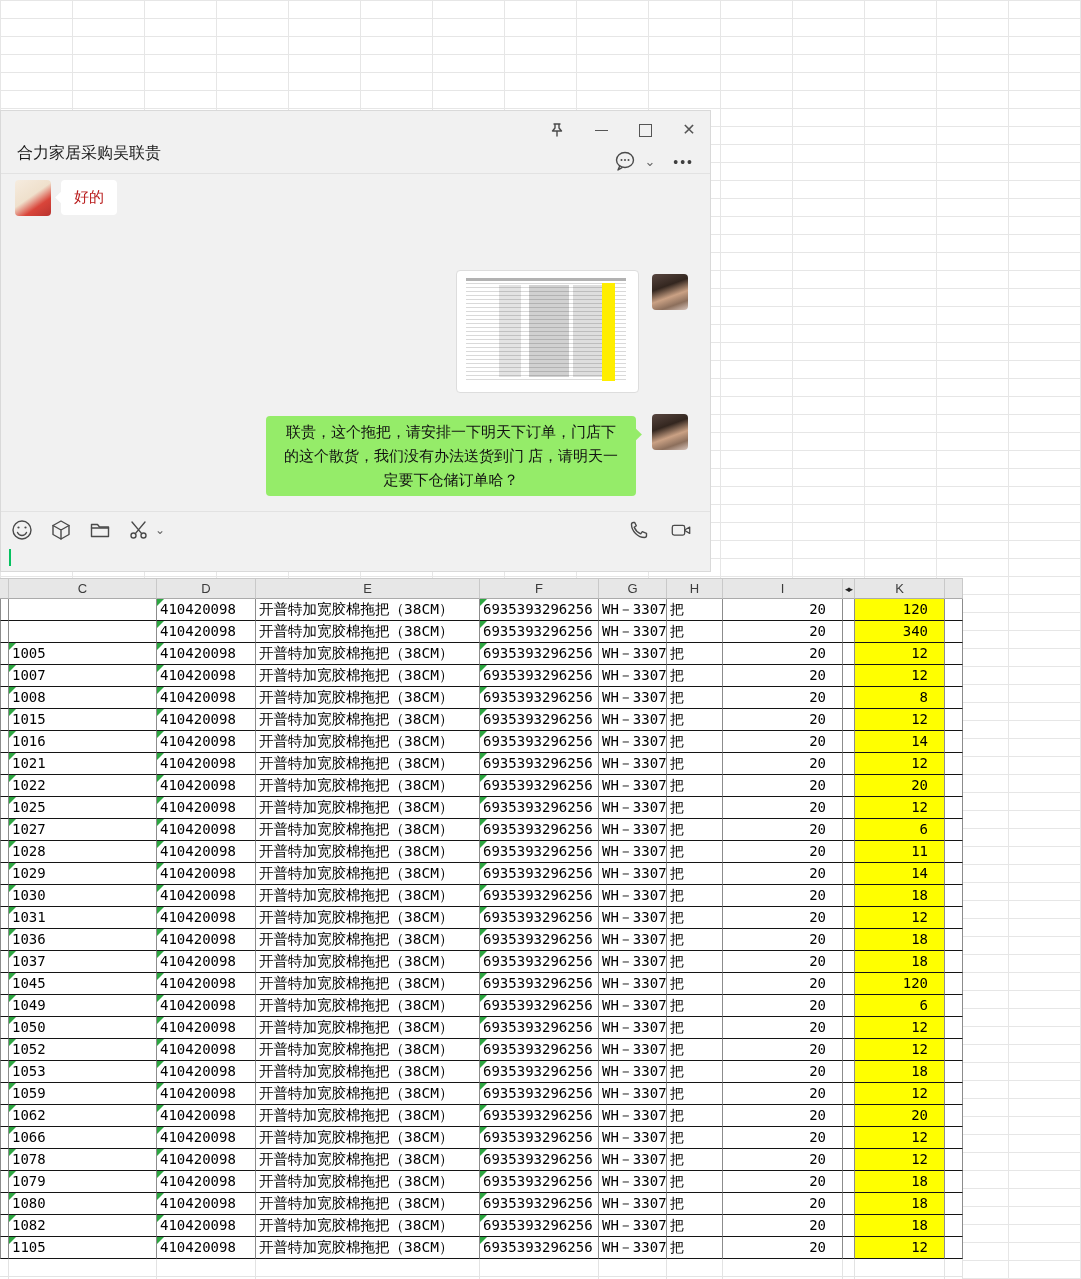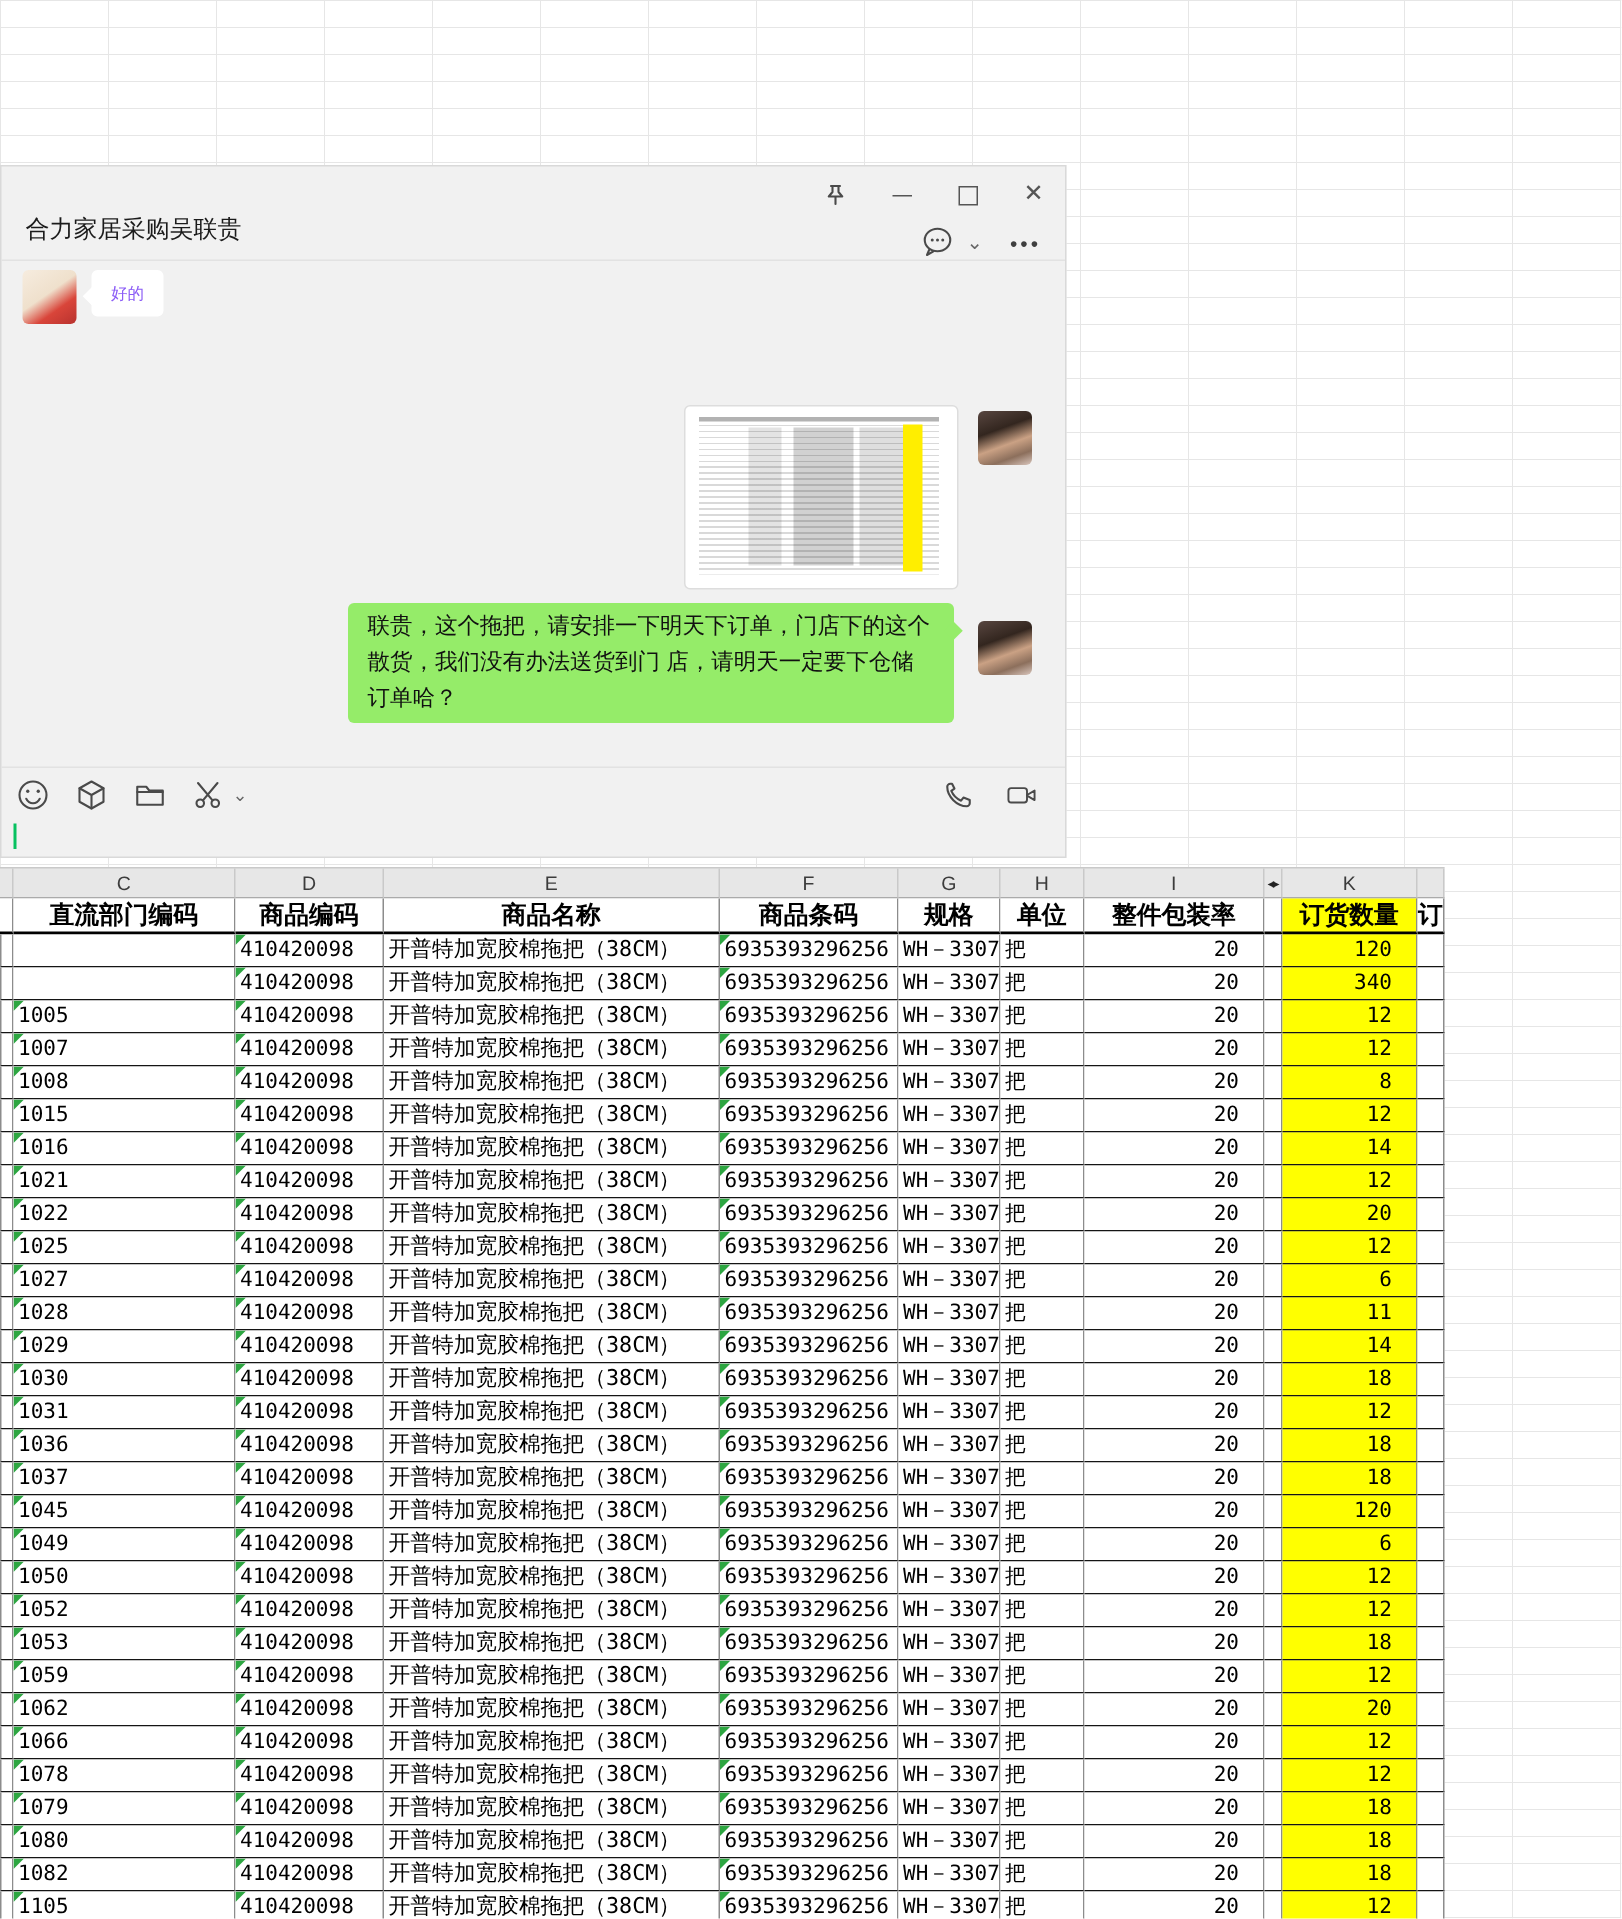--- a/index.html
+++ b/index.html
@@ -29,38 +29,38 @@
   .title-actions{position:absolute;right:16px;top:40px;display:flex;align-items:center;}
   .chev{font-size:13px;color:#666;margin-left:6px;line-height:1;}
   .more{font-size:14px;color:#3f3f3f;letter-spacing:2px;margin-left:18px;line-height:1;}
 
   .chat-body{position:absolute;left:0;right:0;top:62px;bottom:60px;border-top:1px solid #e2e2e2;}
   .avatar{width:36px;height:36px;border-radius:4px;position:absolute;}
   .avatar-contact{left:14px;top:6px;background:linear-gradient(145deg,#f6ecdf 0%,#efe0cc 45%,#d9453a 70%,#b8322e 100%);}
   .avatar-self{background:linear-gradient(160deg,#584640 0%,#33261f 35%,#caa184 60%,#8c6f5c 80%,#d9c6bd 100%);}
   .av1{right:22px;top:100px;} .av2{right:22px;top:240px;}
   .bubble-left{position:absolute;left:60px;top:6px;background:#fff;border-radius:4px;
-    padding:8px 13px;font-size:11px;color:#8b5cf6;}
+    padding:8px 13px;font-size:15px;color:#b91c1c;}
   .bubble-left::before{content:"";position:absolute;left:-4px;top:13px;width:9px;height:9px;
     background:#fff;transform:rotate(45deg);}
   .timestamp{position:absolute;top:66px;left:0;right:0;text-align:center;font-size:13px;color:#b1b1b1;}
   .thumb{position:absolute;right:71px;top:96px;width:183px;height:123px;background:#fff;
     border:1px solid #ddd;border-radius:4px;box-sizing:border-box;
     background-repeat:no-repeat;
     background-image:
       linear-gradient(rgba(0,0,0,0.30),rgba(0,0,0,0.30)),
       linear-gradient(#ffee00,#ffee00),
       linear-gradient(rgba(0,0,0,0.18),rgba(0,0,0,0.18)),
       linear-gradient(rgba(0,0,0,0.13),rgba(0,0,0,0.13)),
       linear-gradient(rgba(0,0,0,0.11),rgba(0,0,0,0.11)),
       repeating-linear-gradient(to bottom,#d9d9d9 0 1px,transparent 1px 4px);
     background-size:160px 3px,13px 98px,40px 92px,36px 92px,22px 92px,160px 100px;
     background-position:9px 7px,right 23px top 12px,72px 14px,116px 14px,42px 14px,9px 12px;}
-  .bubble-right{position:absolute;right:74px;top:228px;width:404px;box-sizing:border-box;
-    background:#95ec69;border-radius:4px;padding:4px 13px;font-size:15px;line-height:24px;color:#111;}
+  .bubble-right{position:absolute;right:74px;top:242px;width:370px;box-sizing:border-box;
+    background:#95ec69;border-radius:4px;padding:4px 13px;font-size:15px;line-height:24px;color:#111;text-align:center;}
   .bubble-right::after{content:"";position:absolute;right:-4px;top:14px;width:9px;height:9px;
     background:#95ec69;transform:rotate(45deg);}
 
   .toolbar{position:absolute;left:0;right:0;bottom:24px;height:36px;border-top:1px solid #e2e2e2;
     display:flex;align-items:center;padding:0 10px;box-sizing:border-box;}
   .tool{width:22px;height:22px;margin-right:17px;display:flex;align-items:center;justify-content:center;}
   .tool svg,.title-actions svg,.wc svg{display:block;}
   .tool-chev{font-size:12px;color:#666;margin-left:-12px;margin-right:0;}
   .toolbar-right{position:absolute;right:18px;display:flex;align-items:center;gap:20px;}
   .input-area{position:absolute;left:0;right:0;bottom:0;height:24px;}
@@ -204,33 +204,20 @@
       <div class="lcell">F</div>
       <div class="lcell">G</div>
       <div class="lcell">H</div>
       <div class="lcell">I</div>
       <div class="lcell">
           <span class="ind-glyph">◂▸</span>
         </div>
       <div class="lcell">K</div>
       <div class="lcell"></div>
     </div>
-    <div class="grid-row hrow">
-      <div class="hcell"></div>
-      <div class="hcell">直流部门编码</div>
-      <div class="hcell">商品编码</div>
-      <div class="hcell">商品名称</div>
-      <div class="hcell">商品条码</div>
-      <div class="hcell">规格</div>
-      <div class="hcell">单位</div>
-      <div class="hcell">整件包装率</div>
-      <div class="hcell"></div>
-      <div class="hcell ylw">订货数量</div>
-      <div class="hcell">订</div>
-    </div>
     <div>
         <div class="grid-row trow">
           <div class="cell c-sliver"></div>
           <div class="cell c-dept"></div>
           <div class="cell c-code"><span class="tri"></span>410420098</div>
           <div class="cell c-name">开普特加宽胶棉拖把（38CM）</div>
           <div class="cell c-barcode"><span class="tri"></span>6935393296256</div>
           <div class="cell c-spec">WH－3307</div>
           <div class="cell c-unit">把</div>
           <div class="cell c-pack">20</div>

